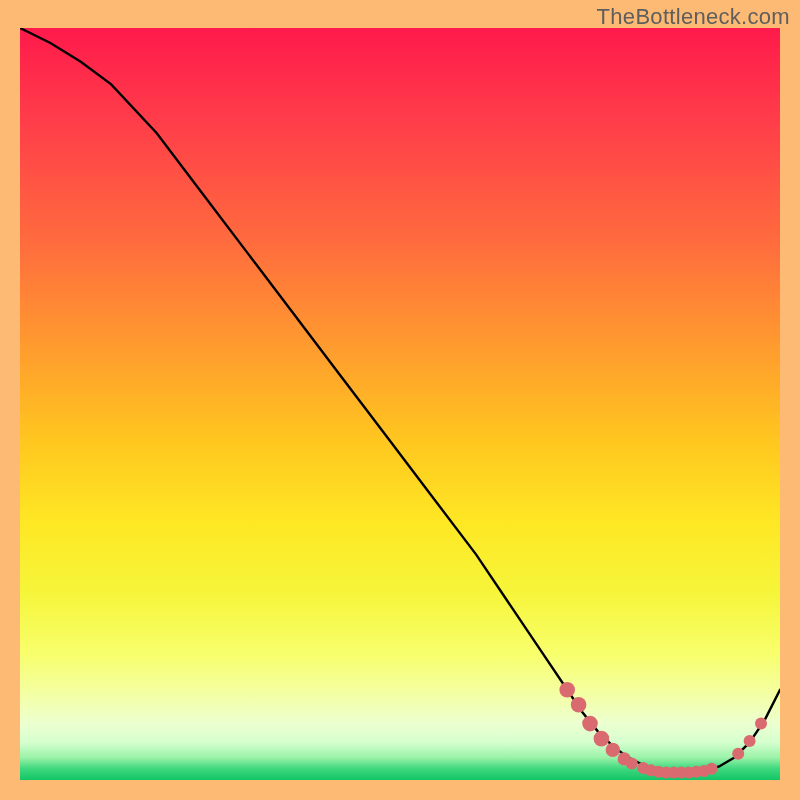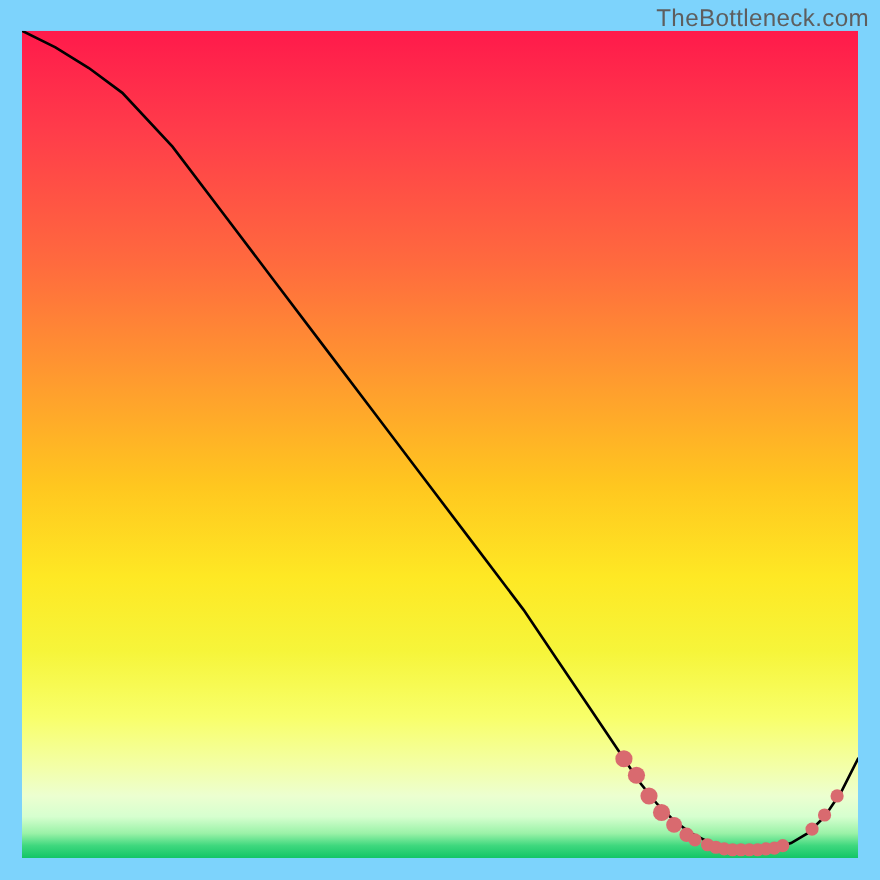--- a/index.html
+++ b/index.html
@@ -8,21 +8,21 @@
     width: 800px;
     height: 800px;
     background: #000;
     font-family: Arial, Helvetica, sans-serif;
     overflow: hidden;
   }
   .frame {
     position: relative;
     width: 800px;
     height: 800px;
-    background: #7dd3fc;
+    background: #fdba74;
   }
   .watermark {
     position: absolute;
     top: 4px;
     right: 10px;
     color: #5e5e5e;
     font-size: 22px;
     font-weight: 500;
     letter-spacing: 0.3px;
     z-index: 5;

